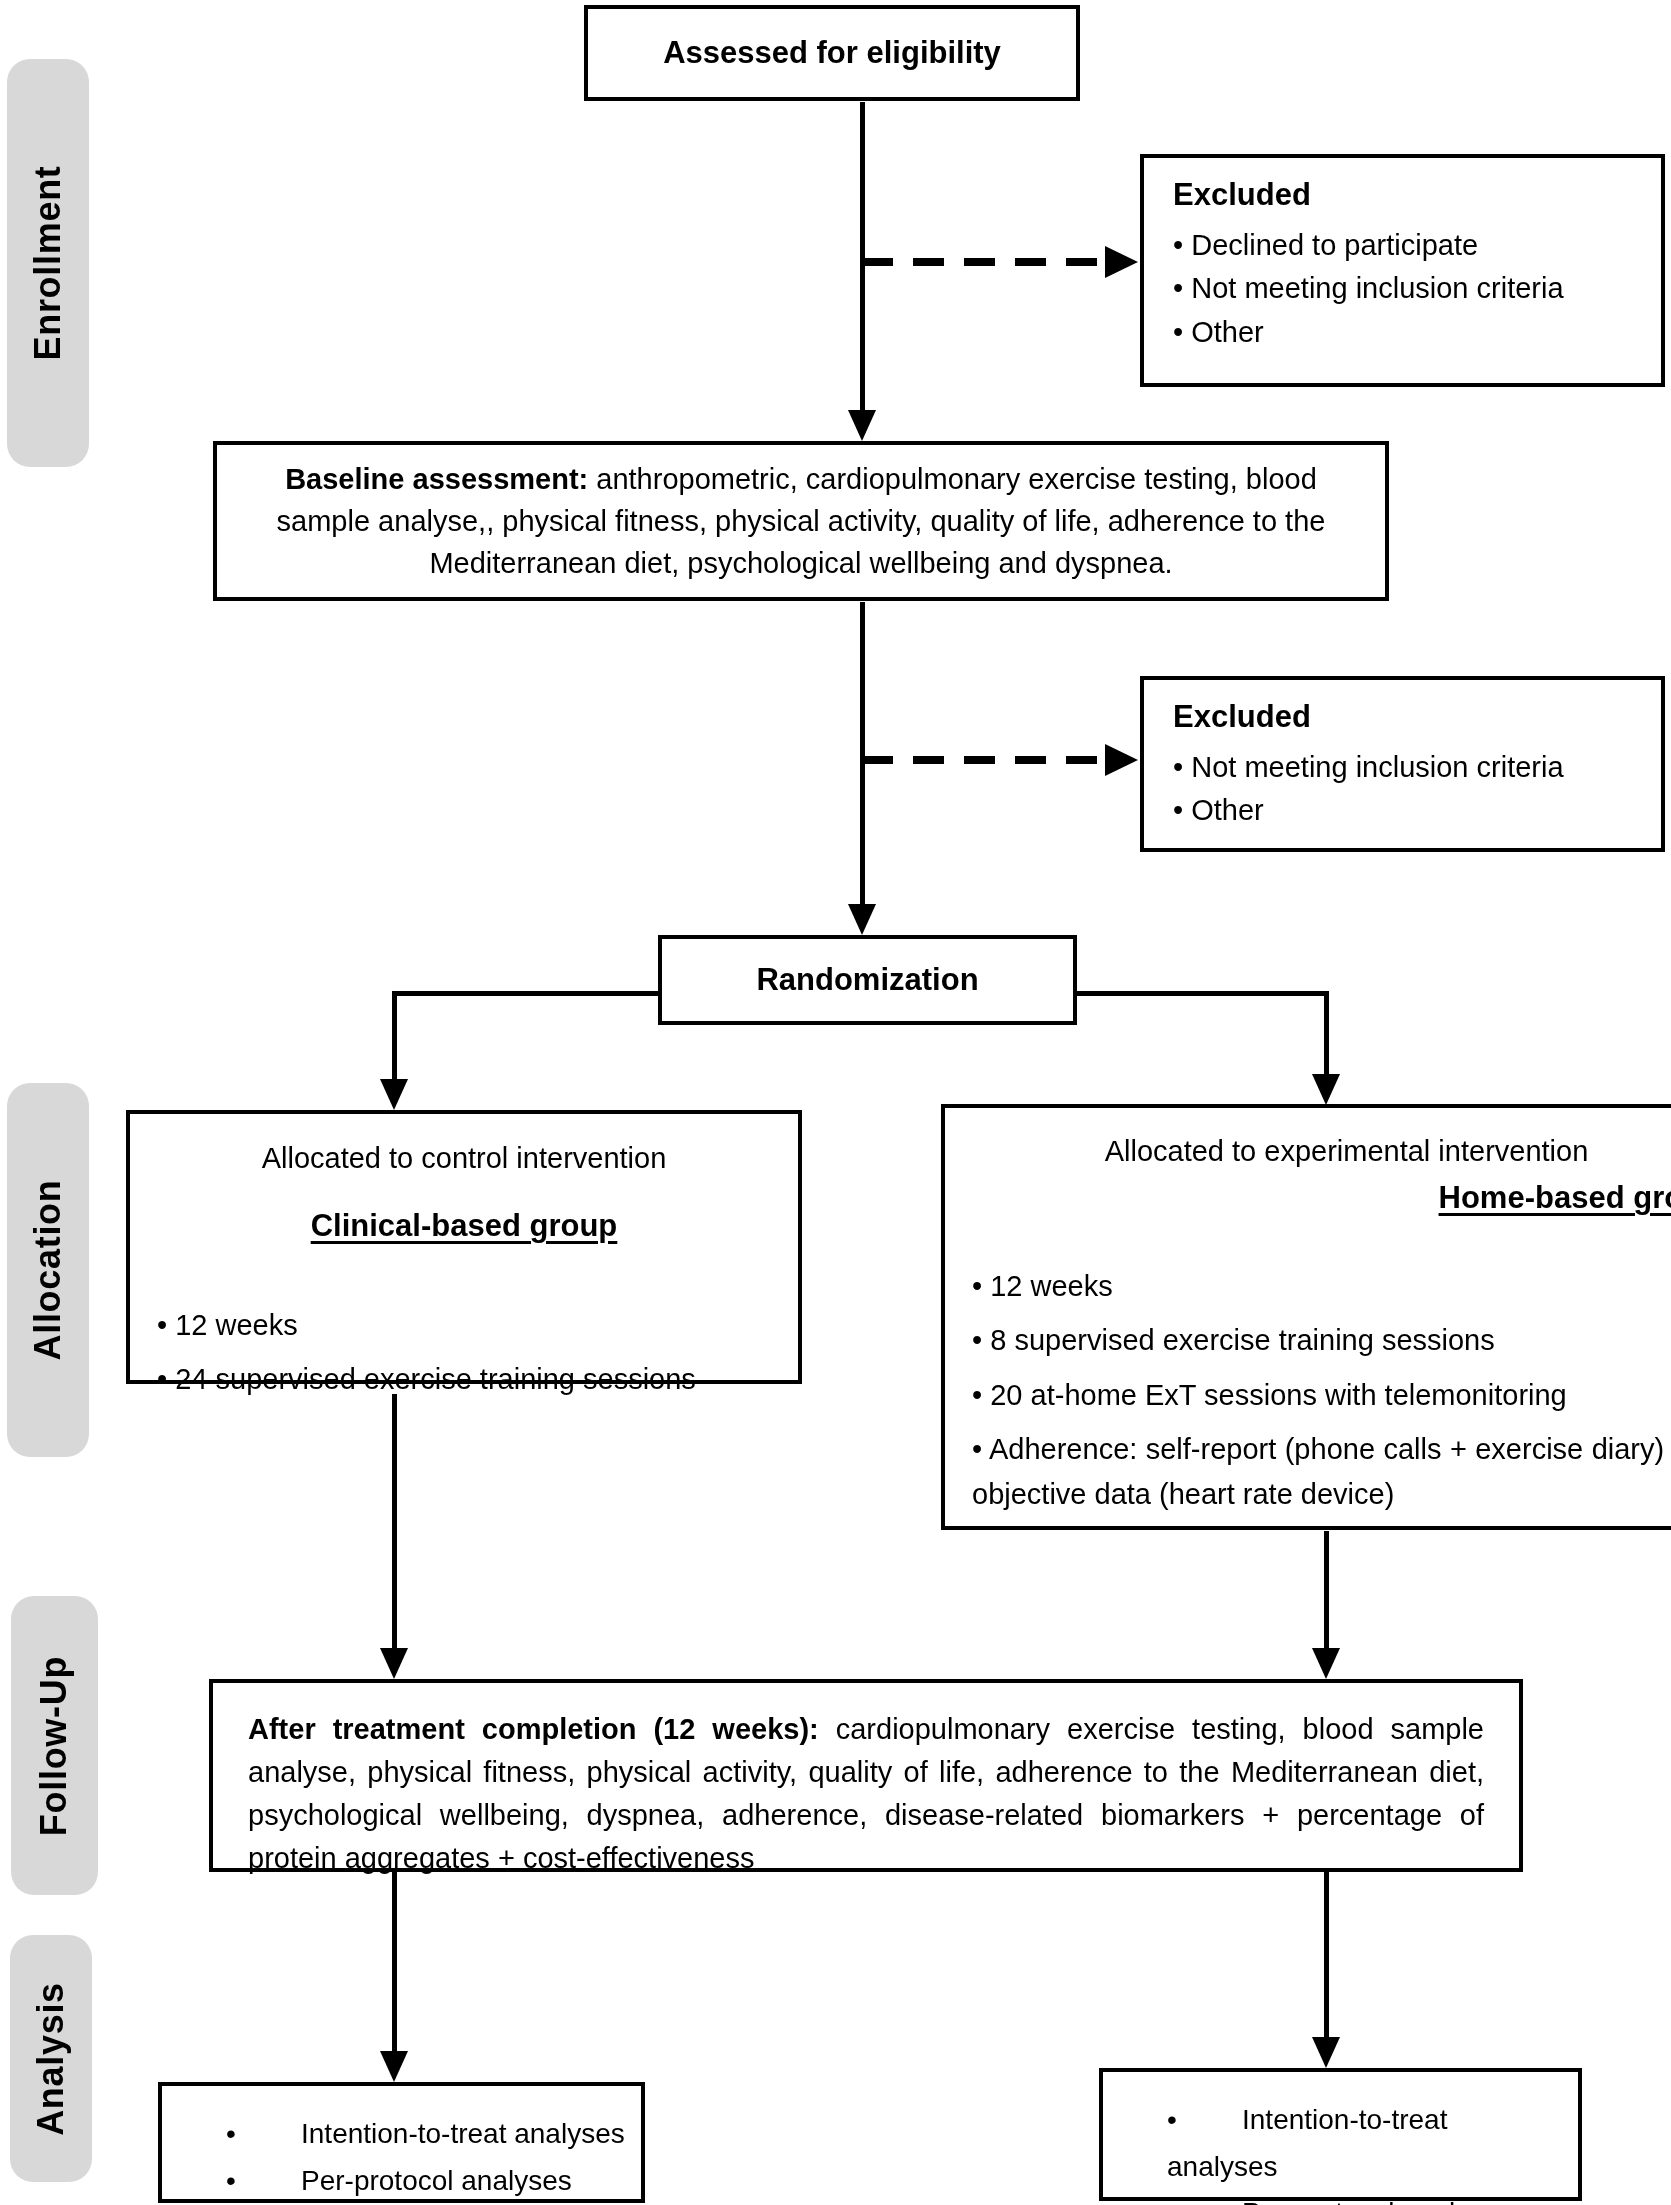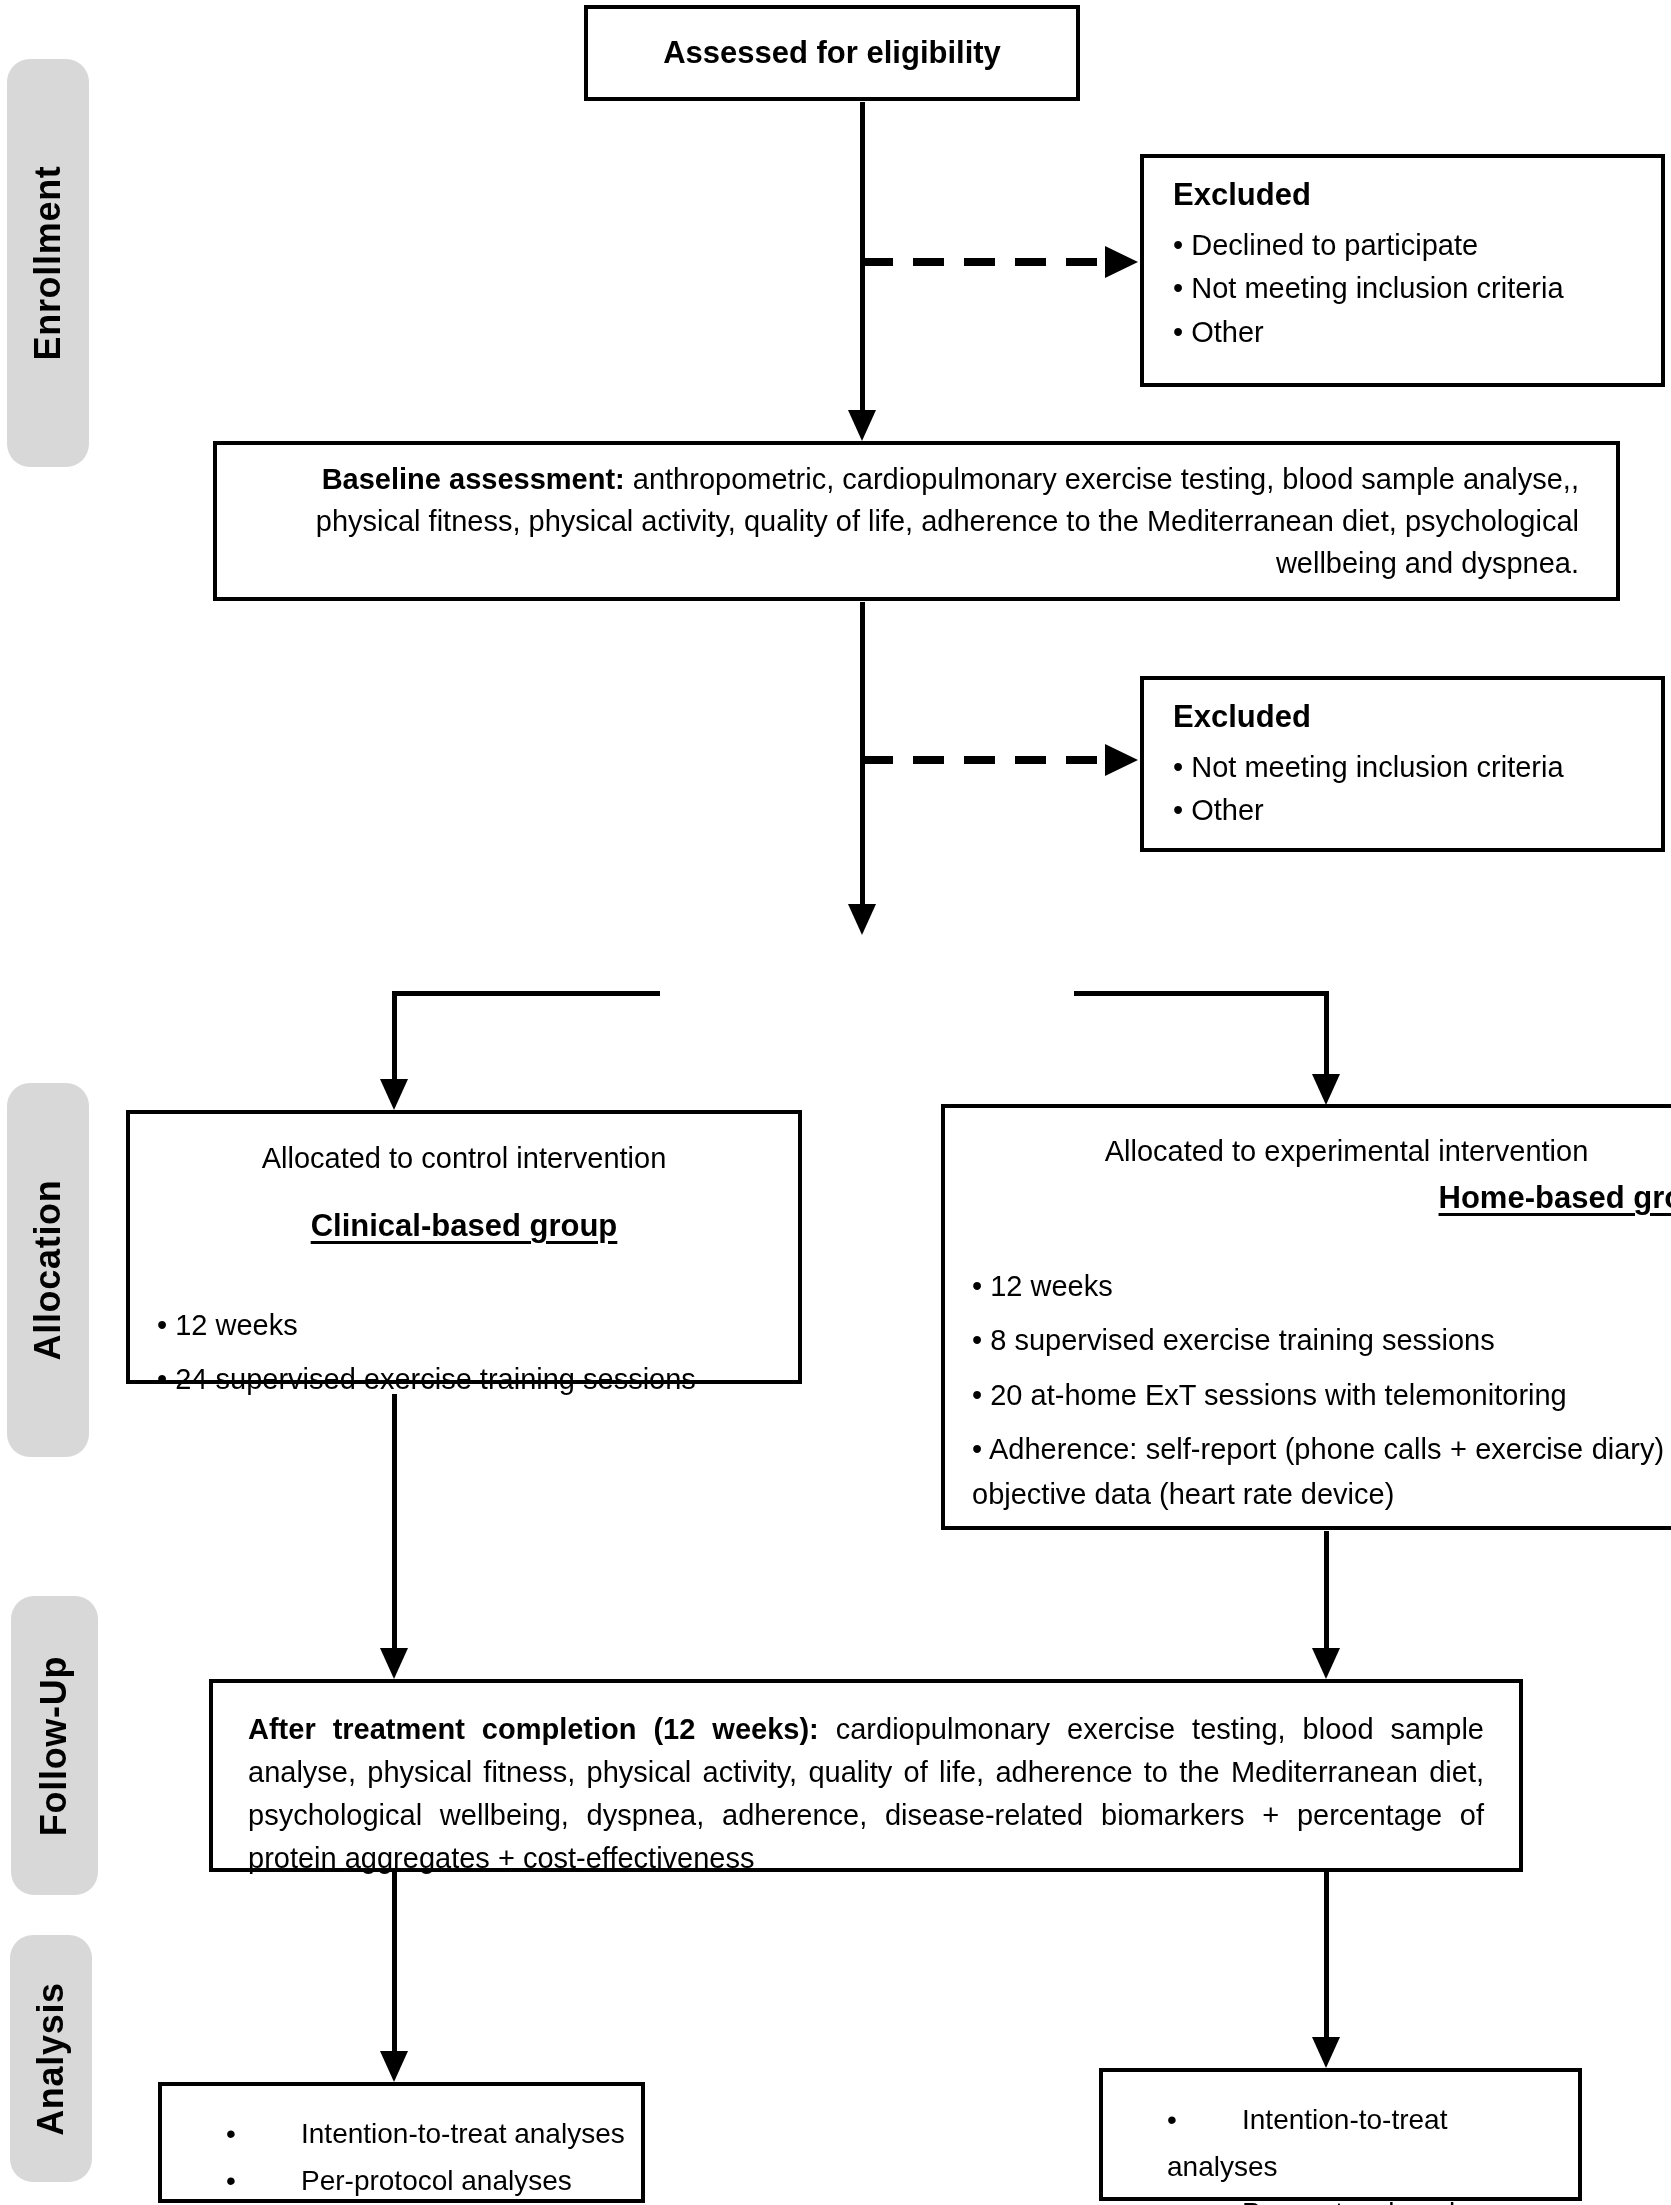--- a/index.html
+++ b/index.html
@@ -93,34 +93,37 @@
 
   <div class="box excl" style="left:1140px;top:154px;width:525px;height:233px;">
     <div class="title-bold">Excluded</div>
     <div class="content">
       <div class="bullet">Declined to participate</div>
       <div class="bullet">Not meeting inclusion criteria</div>
       <div class="bullet">Other</div>
     </div>
   </div>
 
-  <div class="box center-flex" style="left:213px;top:441px;width:1407px;height:160px;padding:13.4px 37px;text-align:right;">
+  <div class="box center-flex" style="left:213px;top:441px;width:1176px;height:160px;padding:13.4px 37px;">
     <div class="para">
       <span class="title-bold" style="font-size:29px;">Baseline assessment:</span><span> anthropometric, cardiopulmonary exercise testing, blood sample analyse,, physical fitness, physical activity, quality of life, adherence to the Mediterranean diet, psychological wellbeing and dyspnea.</span>
     </div>
   </div>
 
   <div class="box excl" style="left:1140px;top:676px;width:525px;height:176px;">
     <div class="title-bold">Excluded</div>
     <div class="content">
       <div class="bullet">Not meeting inclusion criteria</div>
       <div class="bullet">Other</div>
     </div>
   </div>
 
+  <div class="box center-flex" style="left:658px;top:935px;width:419px;height:90px;">
+    <div class="title-bold">Randomization</div>
+  </div>
 
   <div class="box" style="left:126px;top:1110px;width:676px;height:274px;padding:28px 27px 13.4px 27px;">
     <div class="alloc-sub">Allocated to control intervention</div>
     <div class="group-name" style="margin-top:33px;">Clinical-based group</div>
     <div class="alloc-bullets" style="margin-top:59px;">
       <div class="bullet">12 weeks</div>
       <div class="bullet">24 supervised exercise training sessions</div>
     </div>
   </div>
 

